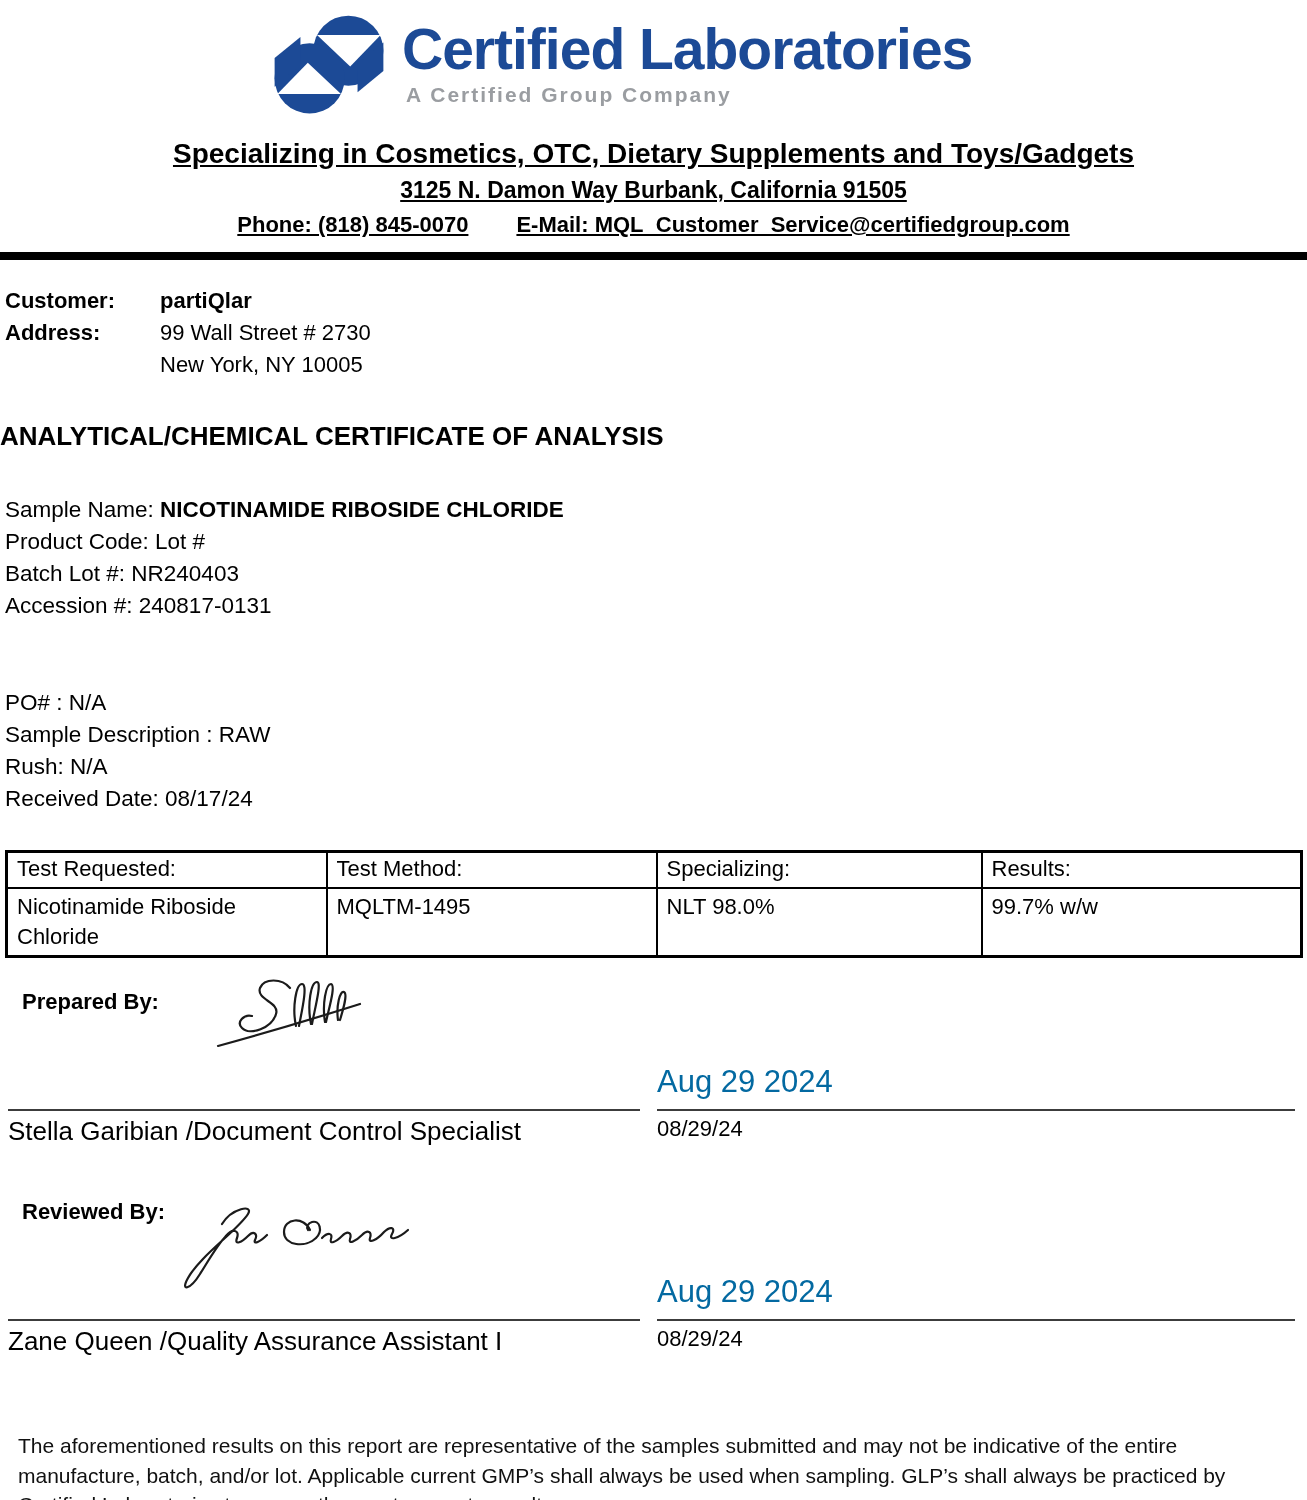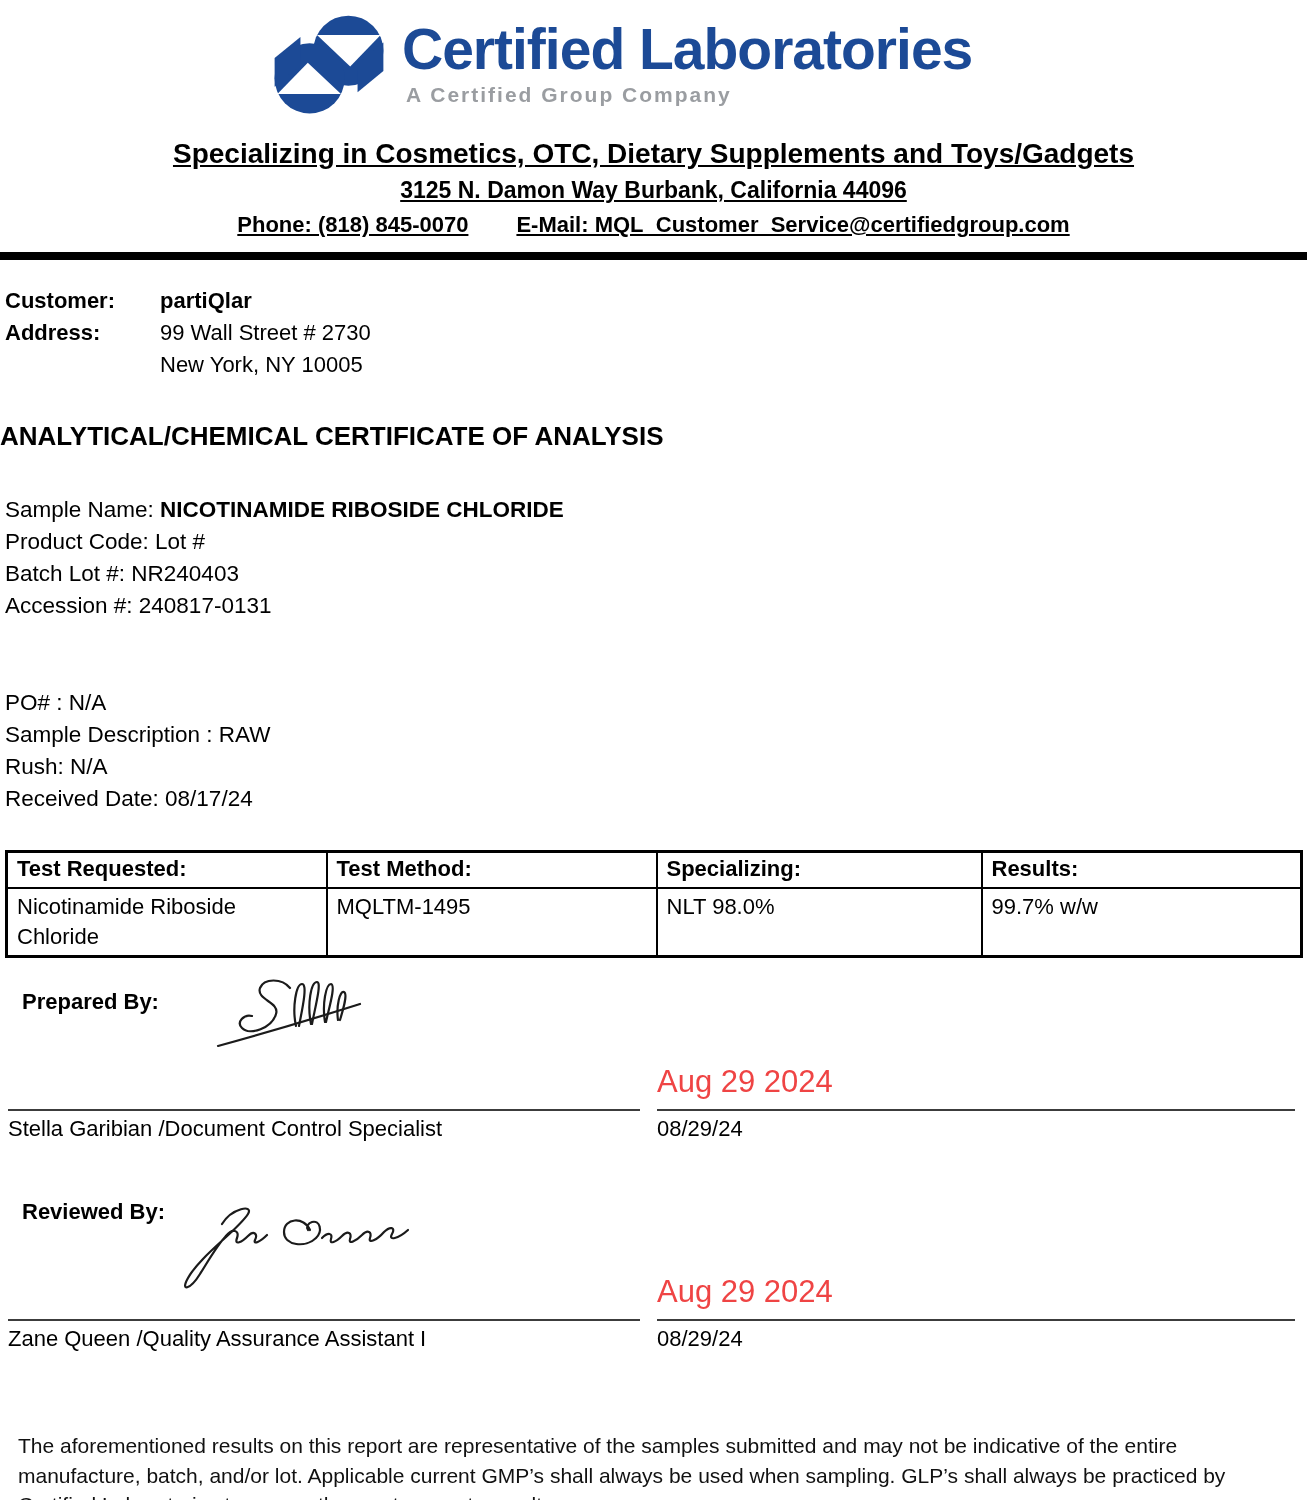--- a/index.html
+++ b/index.html
@@ -52,42 +52,42 @@
   .results-table {
     position: absolute; left: 5px; top: 842px;
     border-collapse: collapse; table-layout: fixed;
     border: 3px solid #000;
     font-size: 22px;
   }
   .results-table th, .results-table td {
     border: 2px solid #000; text-align: left; vertical-align: top;
     padding: 3px 9px;
   }
-  .results-table th { font-weight: bold; height: 36px; }
+  .results-table th { font-weight: normal; height: 36px; }
   .results-table td { height: 60px; line-height: 30px; }
   .col-1 { width: 320px; } .col-2 { width: 330px; } .col-3 { width: 325px; } .col-4 { width: 320px; }
 
   
   .sig-label { position: absolute; font-size: 22px; font-weight: bold; left: 22px; }
   .prepared-label { top: 981px; }
   .reviewed-label { top: 1191px; }
   .sig-svg { position: absolute; }
   .sig1 { left: 212px; top: 966px; }
   .sig2 { left: 170px; top: 1186px; }
   .date-stamp {
-    position: absolute; left: 657px; font-size: 31px; color: #ef4444; white-space: nowrap;
+    position: absolute; left: 657px; font-size: 31px; color: #0369a1; white-space: nowrap;
   }
   .date-stamp-1 { top: 1056px; }
   .date-stamp-2 { top: 1266px; }
   .sig-line { position: absolute; border-top: 2px solid #3c3c3c; height: 0; }
   .line-left { left: 8px; width: 632px; }
   .line-right { left: 657px; width: 638px; }
   .row1 { top: 1101px; }
   .row2 { top: 1311px; }
-  .sig-name { position: absolute; left: 8px; font-size: 22px; white-space: nowrap; }
+  .sig-name { position: absolute; left: 8px; font-size: 26px; white-space: nowrap; }
   .sig-date { position: absolute; left: 657px; font-size: 22px; white-space: nowrap; }
   .name1 { top: 1108px; }
   .name2 { top: 1318px; }
 
   
   .footer-note {
     position: absolute; left: 18px; top: 1423px; width: 1278px;
     font-size: 21px; line-height: 29.5px; color: #111;
   }
 </style>
@@ -108,21 +108,21 @@
       <polygon points="9,89 78,89 42,55"></polygon>
     </g>
   </svg>
 
   <div class="brand-text">
     <div class="brand-name">Certified Laboratories</div>
     <div class="brand-tagline">A Certified Group Company</div>
   </div>
 
   <div class="hdr-line hdr-specializing">Specializing in Cosmetics, OTC, Dietary Supplements and Toys/Gadgets</div>
-  <div class="hdr-line hdr-address">3125 N. Damon Way Burbank, California 44096</div>
+  <div class="hdr-line hdr-address">3125 N. Damon Way Burbank, California 91505</div>
   <div class="hdr-line hdr-contact">
     <span>Phone: (818) 845-0070</span><span class="gap"></span><span>E-Mail: MQL_Customer_Service@certifiedgroup.com</span>
   </div>
   <div class="rule"></div>
 
   <div class="customer-block">
     <div class="cust-row">
       <div class="cust-label">Customer:</div>
       <div class="cust-val-bold">partiQlar</div>
     </div>

